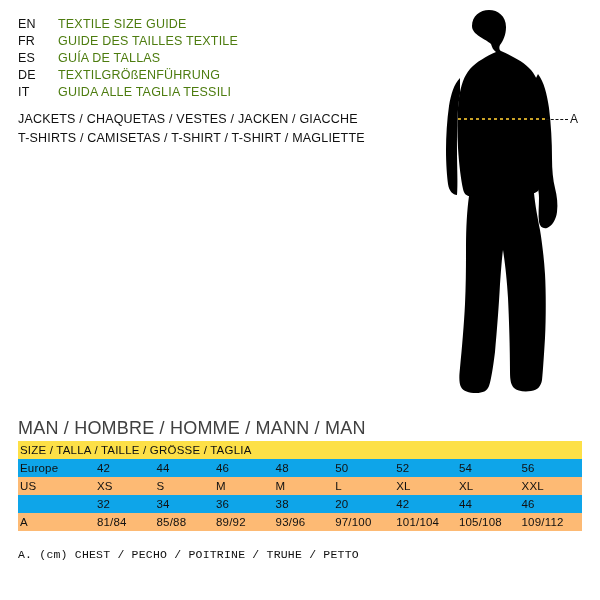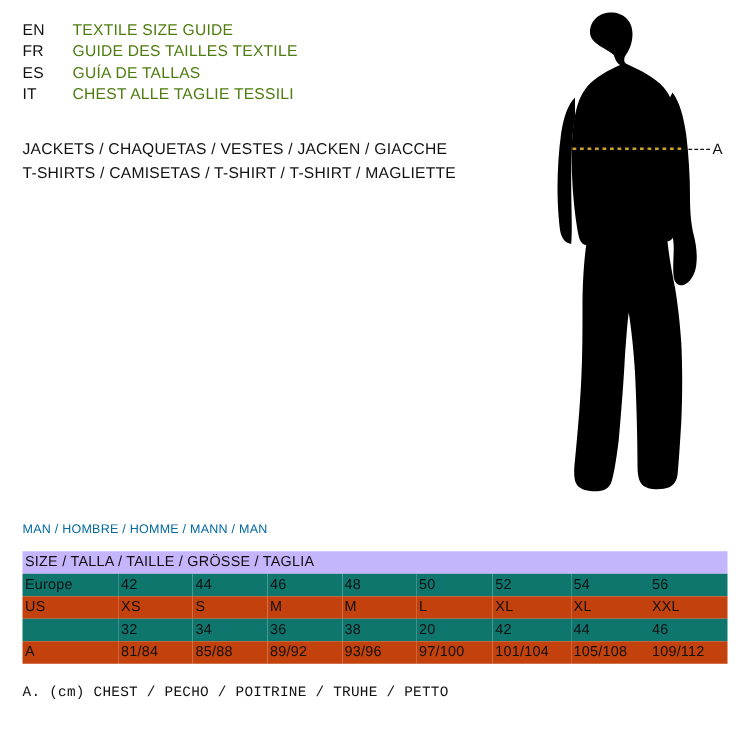--- a/index.html
+++ b/index.html
@@ -86,50 +86,50 @@
     width: 22px;
     height: 1px;
     border-top: 1px dashed #111;
   }
 
   
   .table-title {
     position: absolute;
     left: 18px;
     top: 418px;
-    font-size: 10px;
+    font-size: 18px;
     letter-spacing: .2px;
-    color: #0369a1;
+    color: #404040;
   }
   table.size-table {
     position: absolute;
     left: 18px;
     top: 441px;
     width: 564px;
     border-collapse: collapse;
     font-size: 11.5px;
     color: #111;
   }
   table.size-table th,
   table.size-table td {
     text-align: left;
     padding: 0 0 0 2px;
     height: 18px;
     font-weight: normal;
     letter-spacing: .2px;
     white-space: nowrap;
   }
   table.size-table tr.header-row {
-    background: #c4b5fd;
+    background: #fde047;
   }
   table.size-table tr.shaded {
-    background: #0f766e;
+    background: #0ea5e9;
   }
   table.size-table tr.plain {
-    background: #c2410c;
+    background: #fdba74;
   }
   table.size-table col.c0 { width: 88px; }
   table.size-table col.cN { width: 68px; }
 
   .table-footnote {
     position: absolute;
     left: 18px;
     top: 548px;
     font-size: 11.5px;
     letter-spacing: .2px;
@@ -149,22 +149,26 @@
     </div>
     <div class="lang-row">
       <span class="lang-code">FR</span>
       <span class="lang-text">GUIDE DES TAILLES TEXTILE</span>
     </div>
     <div class="lang-row">
       <span class="lang-code">ES</span>
       <span class="lang-text">GUÍA DE TALLAS</span>
     </div>
     <div class="lang-row">
+      <span class="lang-code">DE</span>
+      <span class="lang-text">TEXTILGRÖßENFÜHRUNG</span>
+    </div>
+    <div class="lang-row">
       <span class="lang-code">IT</span>
-      <span class="lang-text">CHEST ALLE TAGLIE TESSILI</span>
+      <span class="lang-text">GUIDA ALLE TAGLIA TESSILI</span>
     </div>
   </div>
 
   <div class="category-lines">
     <div class="category-line">JACKETS / CHAQUETAS / VESTES / JACKEN / GIACCHE</div>
     <div class="category-line">T-SHIRTS / CAMISETAS / T-SHIRT / T-SHIRT / MAGLIETTE</div>
   </div>
 
   <div class="figure-area">
     <svg width="200" height="400" viewBox="0 0 200 400">

